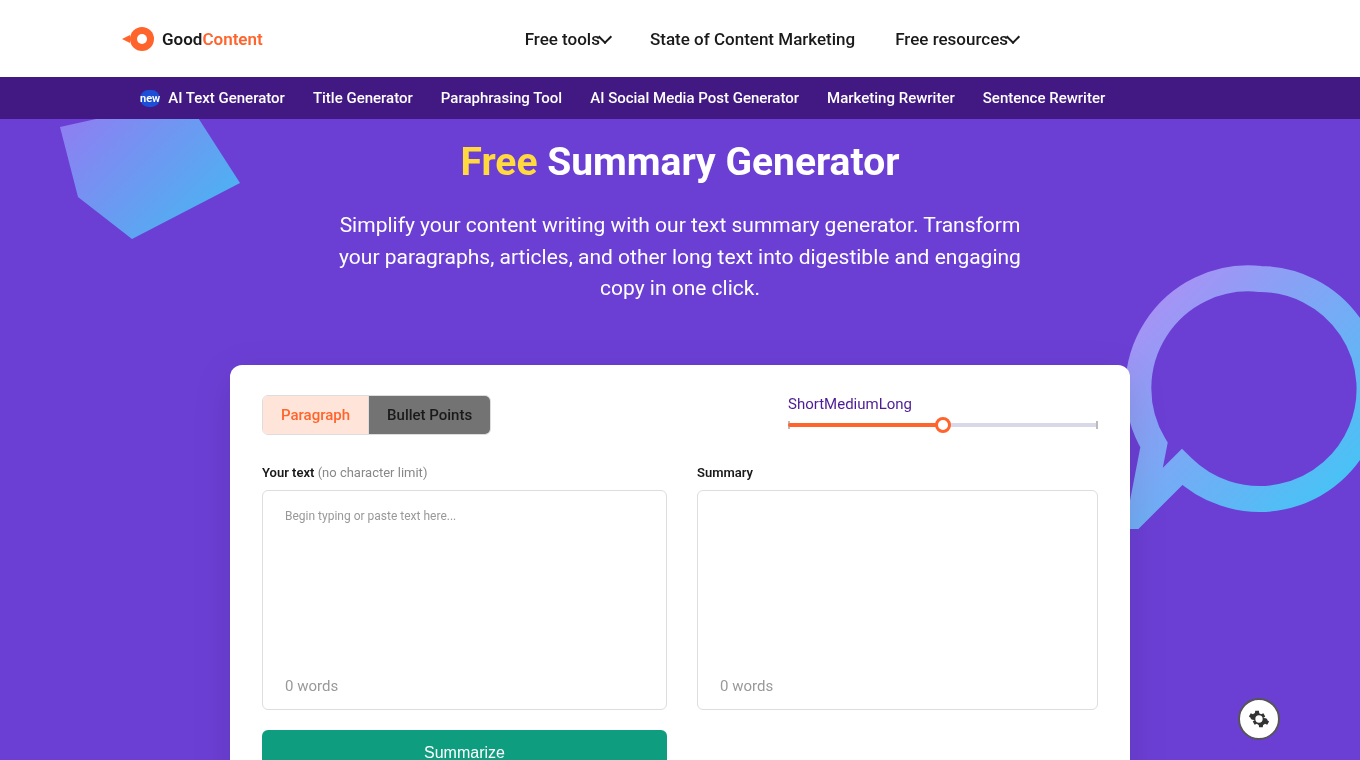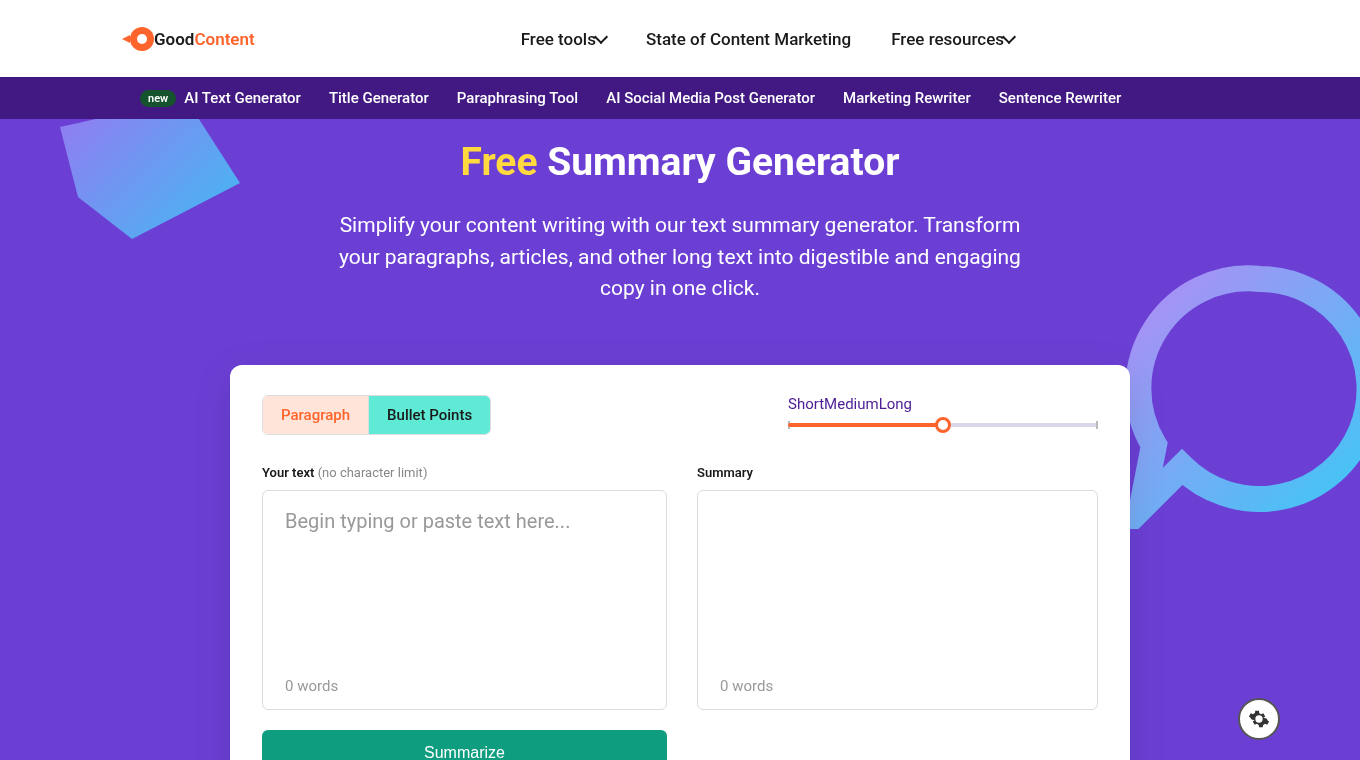--- a/index.html
+++ b/index.html
@@ -1,55 +1,55 @@
 <!DOCTYPE html>
 <html><head>
 <meta charset="utf-8">
 <style>
 *{margin:0;padding:0;box-sizing:border-box}
 body{font-family:-apple-system,BlinkMacSystemFont,"Segoe UI",Roboto,Arial,sans-serif;background:#fff;overflow-x:hidden}
 .top-nav{background:#fff;height:77px;display:flex;align-items:center;padding:0 130px;gap:50px}
-.logo{display:flex;align-items:center;font-weight:600;font-size:17px}
+.logo{display:flex;align-items:center;gap:8px;font-weight:600;font-size:17px}
 .logo-icon{width:24px;height:24px;background:#ff642d;border-radius:50%;position:relative;display:flex;align-items:center;justify-content:center}
 .logo-icon::before{content:'';width:10px;height:10px;background:#fff;border-radius:50%}
 .logo-icon::after{content:'';position:absolute;left:-8px;top:8px;width:0;height:0;border-top:4px solid transparent;border-bottom:4px solid transparent;border-right:8px solid #ff642d}
 .logo-good{color:#1a1a1a}
 .logo-content{color:#ff642d}
 .top-nav-links{display:flex;gap:40px;margin-left:auto;margin-right:auto}
 .top-nav-link{color:#1a1a1a;font-size:17px;font-weight:500;display:flex;align-items:center;cursor:pointer}
 .chevron-down{width:10px;height:10px;border-right:2px solid #1a1a1a;border-bottom:2px solid #1a1a1a;transform:rotate(45deg);margin-top:-4px}
 .sub-nav{background:#421983;height:42px;display:flex;align-items:center;padding:0 140px;gap:28px}
 .sub-nav-link{color:#fff;font-size:15px;font-weight:500;cursor:pointer;display:flex;align-items:center;gap:8px}
-.new-badge{background:#14532d;color:#fff;font-size:11px;font-weight:600;padding:2px 8px;border-radius:10px}
+.new-badge{background:#1d4ed8;color:#fff;font-size:11px;font-weight:600;padding:2px 0;border-radius:10px}
 .hero{background:#6b3fd4;position:relative;overflow:hidden;padding-bottom:180px}
 .hero::before{content:'';position:absolute;left:60px;top:-20px;width:180px;height:140px;background:linear-gradient(135deg,#9b7ff5,#3bc9f5);clip-path:polygon(0 20%,70% 0,100% 60%,40% 100%,10% 70%);opacity:0.9}
 .speech-bubble{position:absolute;right:-40px;top:130px;width:280px;height:280px}
 .speech-bubble svg{width:100%;height:100%}
 .hero-title{text-align:center;padding-top:20px;font-size:39px;font-weight:700;color:#fff}
 .hero-title .free{color:#ffd93d}
 .hero-desc{text-align:center;color:#fff;font-size:21px;margin-top:25px;line-height:1.5;max-width:700px;margin-left:auto;margin-right:auto}
 .card{background:#fff;border-radius:12px;width:900px;margin:60px auto 0;padding:30px 32px 40px;position:relative;z-index:2;box-shadow:0 10px 40px rgba(0,0,0,0.1)}
 .card-top{display:flex;justify-content:space-between;align-items:flex-start;margin-bottom:30px}
 .tabs{display:flex;border:1px solid #ddd;border-radius:6px;overflow:hidden}
-.tab{padding:10px 18px;font-size:15px;font-weight:500;cursor:pointer;background:#5eead4;color:#1a1a1a}
+.tab{padding:10px 18px;font-size:15px;font-weight:500;cursor:pointer;background:#737373;color:#1a1a1a}
 .tab.active{background:#ffe5d9;color:#ff642d;border-right:1px solid #ddd}
 .slider-wrap{width:310px}
 .slider-labels{display:flex;justify-content:flex-start;font-size:15px;color:#4c1d95;margin-bottom:10px}
 .slider-track{position:relative;height:4px;background:#d8d8e8;border-radius:2px}
 .slider-fill{position:absolute;left:0;top:0;height:100%;width:50%;background:#ff642d;border-radius:2px}
 .slider-thumb{position:absolute;left:50%;top:50%;transform:translate(-50%,-50%);width:16px;height:16px;background:#fff;border:3px solid #ff642d;border-radius:50%;cursor:pointer}
 .slider-tick{position:absolute;top:-2px;width:2px;height:8px;background:#bbb}
 .slider-tick.left{left:0}
 .slider-tick.right{right:0}
 .columns{display:flex;gap:30px}
 .col{flex:1}
 .col-label{font-size:13px;font-weight:600;color:#1a1a1a;margin-bottom:10px}
 .col-label .hint{font-weight:400;color:#888}
 .textbox{border:1px solid #ddd;border-radius:6px;height:220px;position:relative}
-.textbox textarea{width:100%;height:175px;border:none;outline:none;padding:18px 22px;font-size:20px;font-family:inherit;resize:none;background:transparent;color:#333}
+.textbox textarea{width:100%;height:175px;border:none;outline:none;padding:18px 22px;font-size:12px;font-family:inherit;resize:none;background:transparent;color:#333}
 .textbox textarea::placeholder{color:#999}
 .word-count{position:absolute;bottom:14px;left:22px;font-size:15px;color:#999}
 .output-box{border:1px solid #ddd;border-radius:6px;height:220px;position:relative;overflow-y:scroll}
 .output-box::-webkit-scrollbar{width:12px}
 .output-box::-webkit-scrollbar-track{background:#f0f0f0;border-radius:0 6px 6px 0}
 .output-box::-webkit-scrollbar-thumb{background:#ccc;border-radius:6px}
 .output-count{position:absolute;bottom:14px;left:22px;font-size:15px;color:#999}
 .summarize-btn{margin-top:20px;background:#0f9d7f;color:#fff;border:none;border-radius:6px;padding:14px 0;width:405px;font-size:16px;font-weight:500;cursor:pointer;display:flex;align-items:center;justify-content:center;gap:8px}
 .settings-btn{position:fixed;bottom:20px;right:80px;width:42px;height:42px;border:2px solid #555;border-radius:50%;background:#fff;display:flex;align-items:center;justify-content:center;cursor:pointer}
 .gear-icon{width:22px;height:22px}

